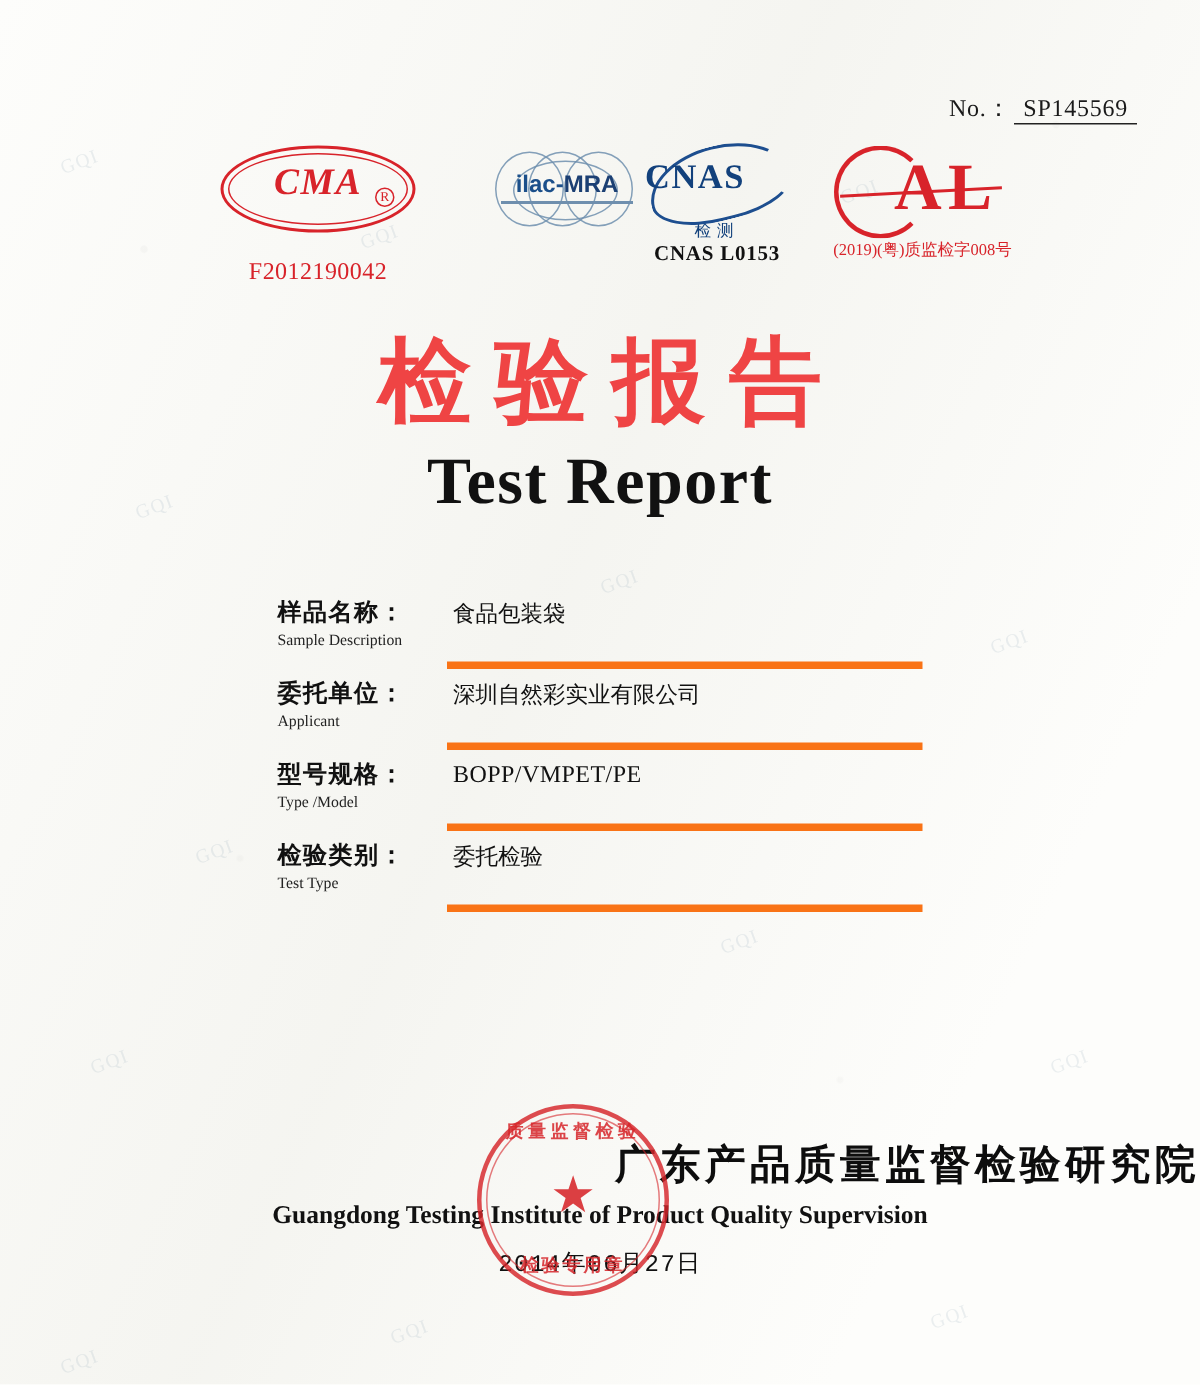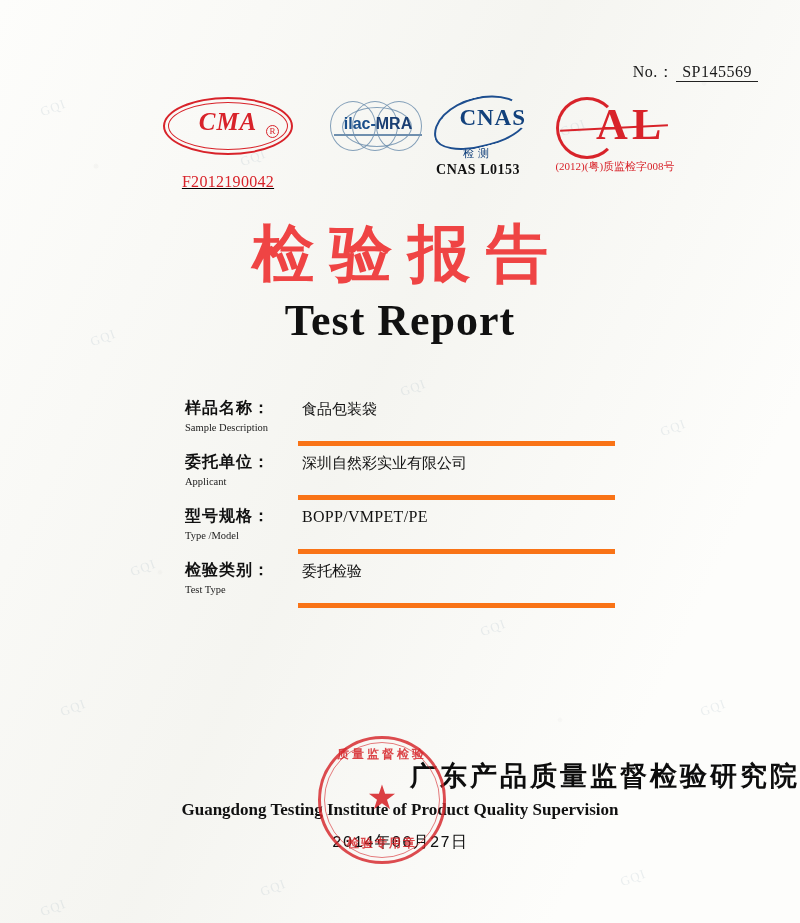--- a/index.html
+++ b/index.html
@@ -71,21 +71,21 @@
     left: 0;
     width: 800px;
     height: 100px;
   }
   .logo {
     position: absolute;
     text-align: center;
   }
 
   
-  .logo-cma { left: 158px; top: 2px; width: 140px; text-decoration: underline; }
+  .logo-cma { left: 142px; top: 2px; width: 140px; }
   .cma-oval {
     width: 126px;
     height: 54px;
     border: 2.2px solid #d8232a;
     border-radius: 50%;
     margin: 0 auto;
     position: relative;
   }
   .cma-oval::after {
     content: "";
@@ -177,21 +177,21 @@
     left: 2px; top: 2px;
     width: 92px; height: 46px;
     border: 2.4px solid #1d4e8f;
     border-radius: 50% 50% 46% 46% / 60% 60% 40% 40%;
     border-right-color: transparent;
     transform: rotate(-14deg);
   }
   .cnas-word {
     position: absolute;
     left: 0; right: 0; top: 10px;
-    text-align: right;
+    text-align: left;
     font-family: "Liberation Serif", serif;
     font-weight: bold;
     font-size: 23px;
     color: #12417c;
     letter-spacing: 1px;
   }
   .cnas-cn {
     font-family: "Liberation Sans", sans-serif;
     font-size: 11px;
     color: #12417c;
@@ -478,21 +478,21 @@
       <div class="cnas-code">CNAS L0153</div>
     </div>
 
     <div class="logo logo-cal">
       <div class="cal-box">
         <div class="cal-c"></div>
         <div class="cal-a">A</div>
         <div class="cal-l">L</div>
         <div class="cal-strike"></div>
       </div>
-      <div class="cal-code">(2012)(粤)质监检字008号</div>
+      <div class="cal-code">(2019)(粤)质监检字008号</div>
     </div>
   </div>
 
   <div class="title-cn">检验报告</div>
   <div class="title-en">Test Report</div>
 
   <div class="fields">
 
     <div class="field-row">
       <div class="field-label">

